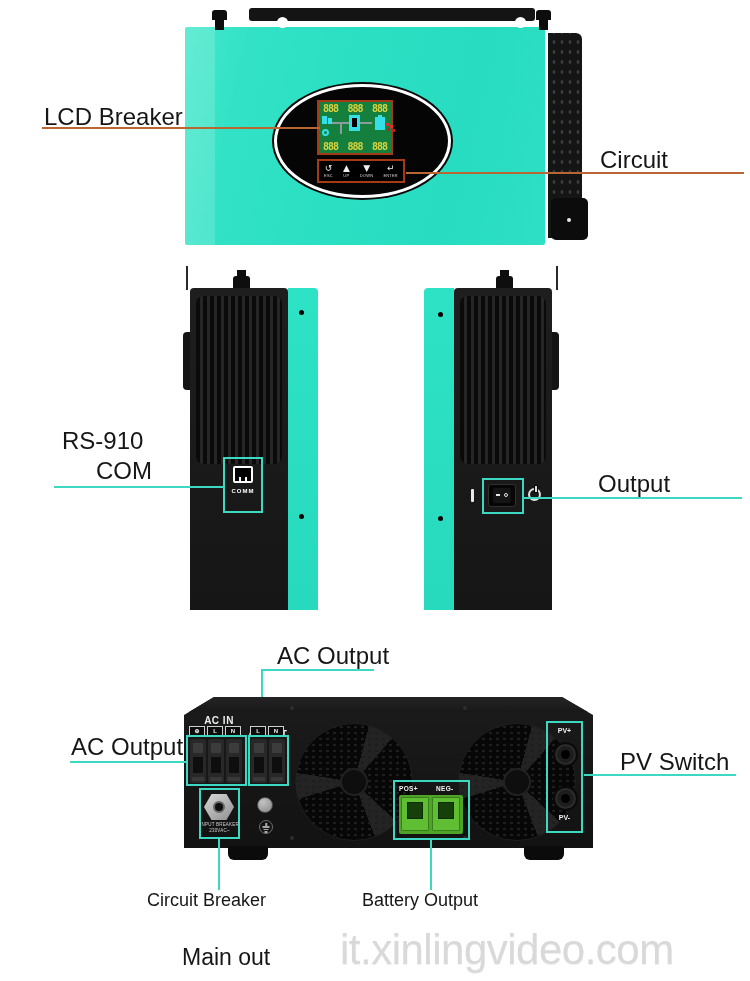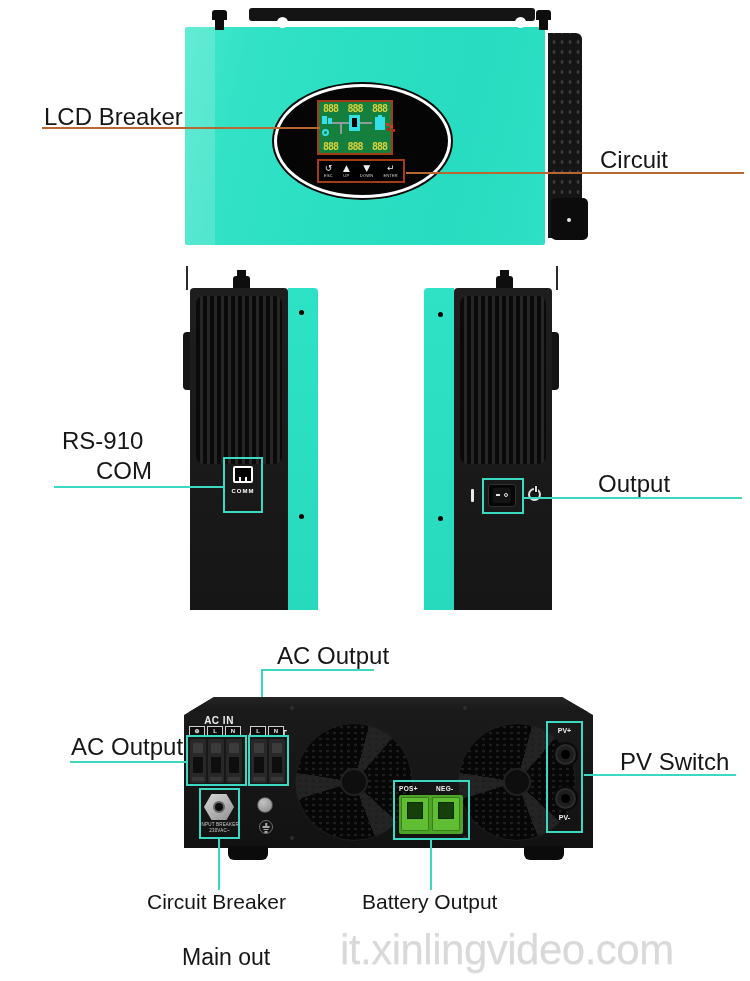--- a/index.html
+++ b/index.html
@@ -2,21 +2,21 @@
 <html><head>
 <meta charset="utf-8">
 <style>
   * { margin:0; padding:0; box-sizing:border-box; }
   body { background:#ffffff; font-family:"Liberation Sans", sans-serif; }
   .canvas { position:relative; width:750px; height:981px; background:#ffffff; overflow:hidden; }
 
   
   .lbl { position:absolute; color:#161616; font-size:24px; line-height:1.15; white-space:nowrap; }
   .lbl.small { font-size:23px; }
-  .lbl.big { font-size:21px; }
+  .lbl.big { font-size:18px; }
 
   
   .cl { position:absolute; }
   .cl.teal { background:#3cd8c2; }
   .cl.orange { background:#b86632; }
 
   
   .hl { position:absolute; border:2px solid #3cd8c2; }
   
   .rl { position:absolute; border:2px solid #a63a16; }

